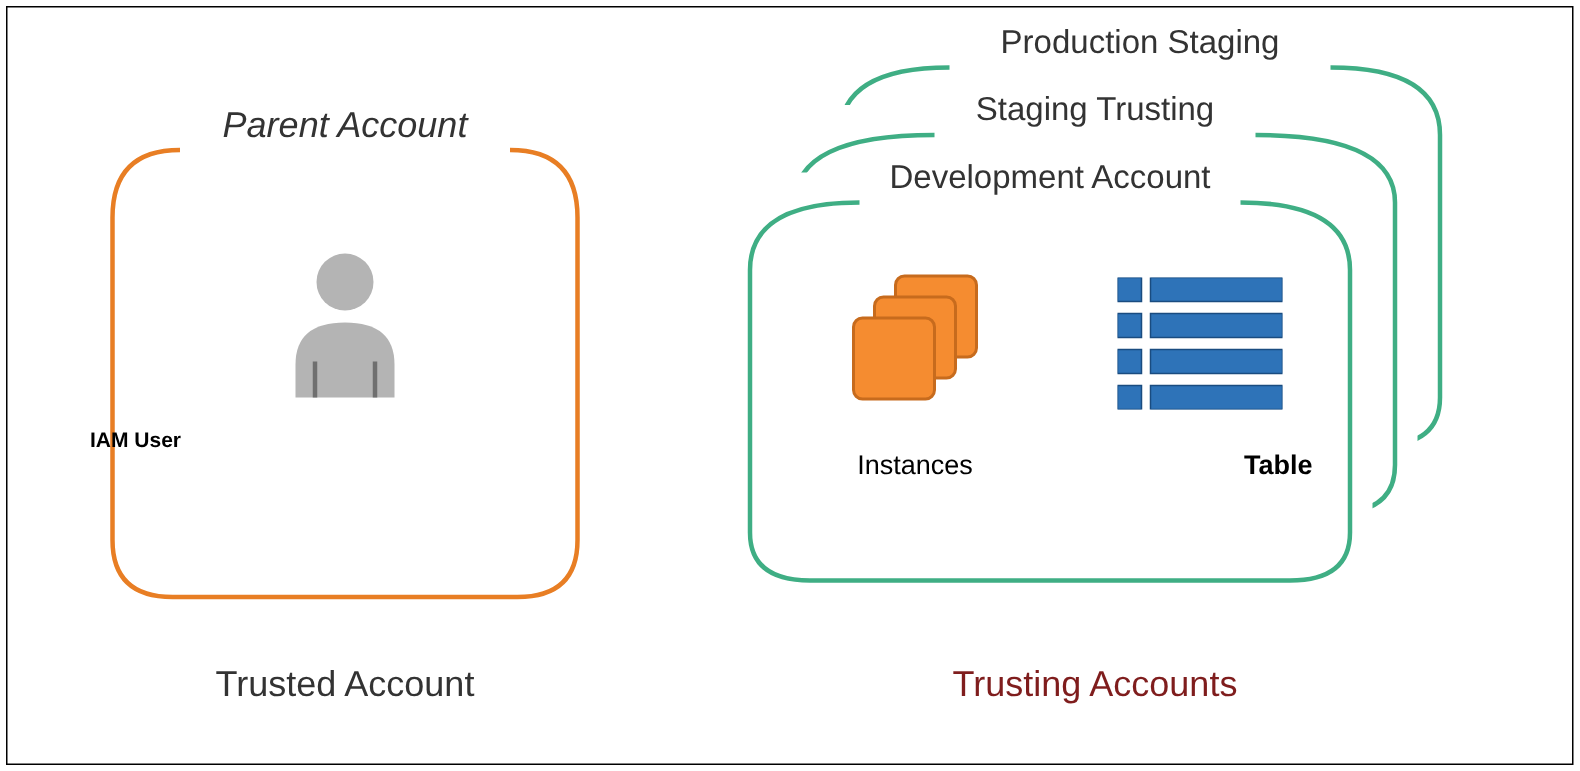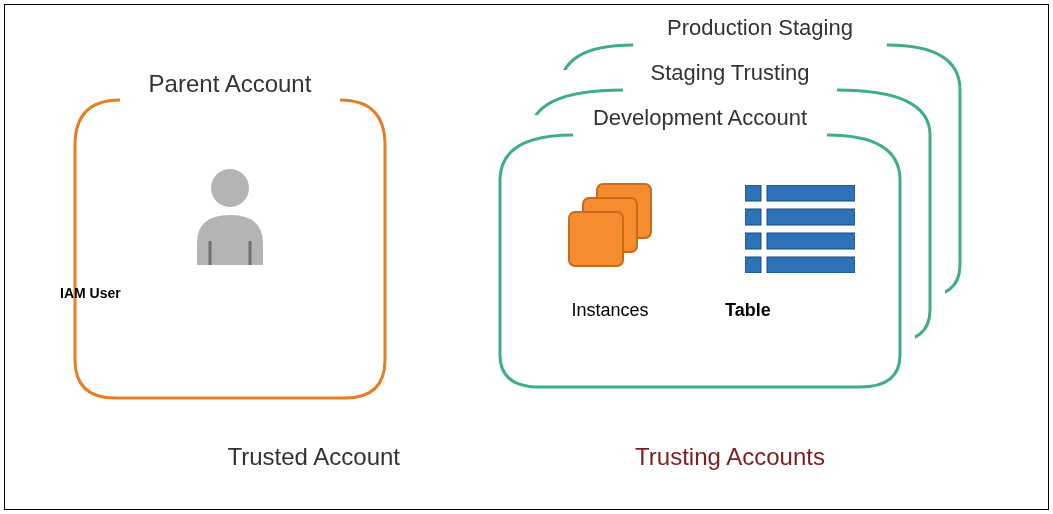--- a/index.html
+++ b/index.html
@@ -33,20 +33,21 @@
       height: 325px;
     }
     .parent-title {
       position: absolute;
       top: -10px;
       left: 0;
       width: 100%;
       text-align: center;
       font-size: 24px;
       color: #333;
+      font-style: italic;
     }
     .iam-icon {
       position: absolute;
       top: 85px;
       left: 50%;
       transform: translateX(-50%);
       width: 78px;
       height: 104px;
     }
     .iam-label {
@@ -57,21 +58,21 @@
       text-align: left;
       font-size: 14px;
       font-weight: bold;
       color: #000;
     }
     .trusted-label {
       position: absolute;
       top: 438px;
       left: 55px;
       width: 340px;
-      text-align: right;
+      text-align: center;
       font-size: 24px;
       color: #333;
     }
     .trusting-label {
       position: absolute;
       top: 438px;
       left: 480px;
       width: 490px;
       text-align: center;
       font-size: 24px;
@@ -139,21 +140,21 @@
       top: 70px;
       left: 260px;
       width: 110px;
       height: 88px;
     }
     .table-label {
       position: absolute;
       top: 185px;
       left: 240px;
       width: 150px;
-      text-align: left;
+      text-align: right;
       font-size: 18px;
       font-weight: bold;
     }
   </style>
 </head>
 <body>
 
 <div class="outer-box">
 
   <div class="parent-card">

